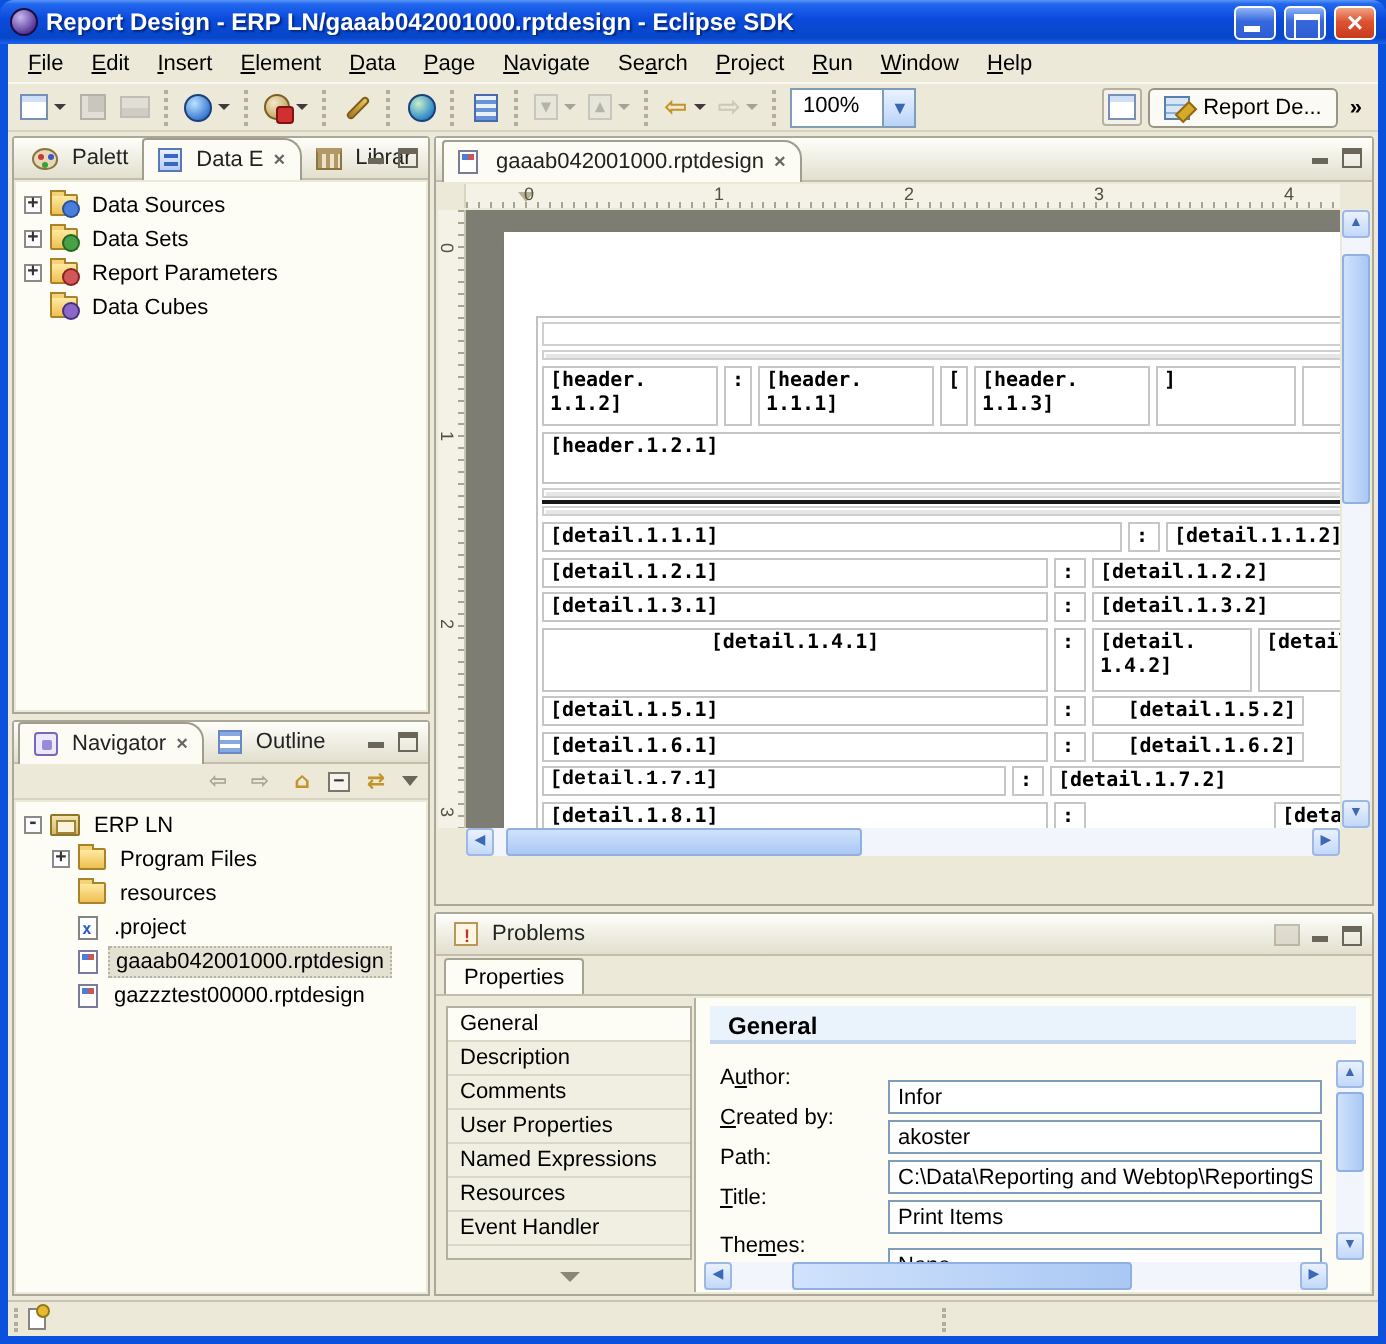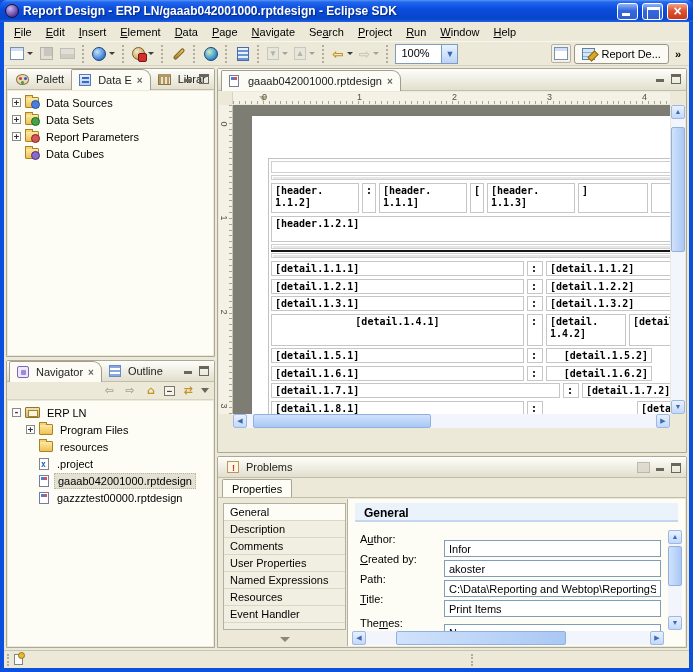--- a/index.html
+++ b/index.html
@@ -411,21 +411,21 @@
 1.1.3]</span>
                   <span class="cell hcell" style="width: 70px; flex: 0 0 auto;">]</span>
                   <span class="cell hcell" style="width: 42px; flex: 0 0 auto;"></span>
                 </div>
               <div class="gband cell">[header.1.2.1]</div>
               <div class="bandThin mb1"></div>
               <div class="thick"></div>
               <div class="bandThin"></div>
               <div id="detail-rows">
                   <div class="drow">
-                    <span class="cell" style="width: 253px; flex: 0 0 auto;">[detail.1.1.1]</span>
+                    <span class="cell" style="width: 290px; flex: 0 0 auto;">[detail.1.1.1]</span>
                     <span class="cell" style="width: 16px; flex: 0 0 auto;">:</span>
                     <span class="cell" style="flex: 1 1 0%;">[detail.1.1.2]</span>
                   </div>
                   <div class="drow">
                     <span class="cell" style="width: 253px; flex: 0 0 auto;">[detail.1.2.1]</span>
                     <span class="cell" style="width: 16px; flex: 0 0 auto;">:</span>
                     <span class="cell" style="flex: 1 1 0%;">[detail.1.2.2]</span>
                   </div>
                   <div class="drow">
                     <span class="cell" style="width: 253px; flex: 0 0 auto;">[detail.1.3.1]</span>
@@ -443,21 +443,21 @@
                     <span class="cell" style="width: 253px; flex: 0 0 auto;">[detail.1.5.1]</span>
                     <span class="cell" style="width: 16px; flex: 0 0 auto;">:</span>
                     <span class="cell a-r" style="width: 106px; flex: 0 0 auto;">[detail.1.5.2]</span>
                   </div>
                   <div class="drow">
                     <span class="cell" style="width: 253px; flex: 0 0 auto;">[detail.1.6.1]</span>
                     <span class="cell" style="width: 16px; flex: 0 0 auto;">:</span>
                     <span class="cell a-r" style="width: 106px; flex: 0 0 auto;">[detail.1.6.2]</span>
                   </div>
                   <div class="drow">
-                    <span class="cell" style="width: 289px; flex: 0 0 auto;">[detail.1.7.1]</span>
+                    <span class="cell" style="width: 232px; flex: 0 0 auto; font-family: Liberation Mono, monospace;">[detail.1.7.1]</span>
                     <span class="cell" style="width: 16px; flex: 0 0 auto;">:</span>
                     <span class="cell" style="flex: 1 1 0%;">[detail.1.7.2]</span>
                   </div>
                   <div class="drow">
                     <span class="cell" style="width: 253px; flex: 0 0 auto;">[detail.1.8.1]</span>
                     <span class="cell" style="width: 16px; flex: 0 0 auto;">:</span>
                     <span class="cell" style="width: 88px; flex: 0 0 auto; margin-top: 36px;">[detail.1.8.2]</span>
                     <span class="cell" style="flex: 1 1 0%;">[detail.1.8.3]</span>
                   </div>
                 </div>

